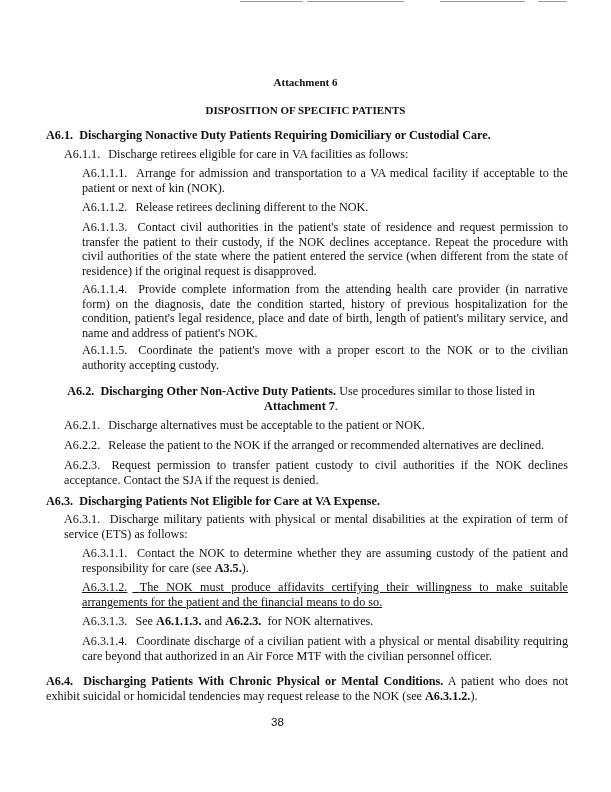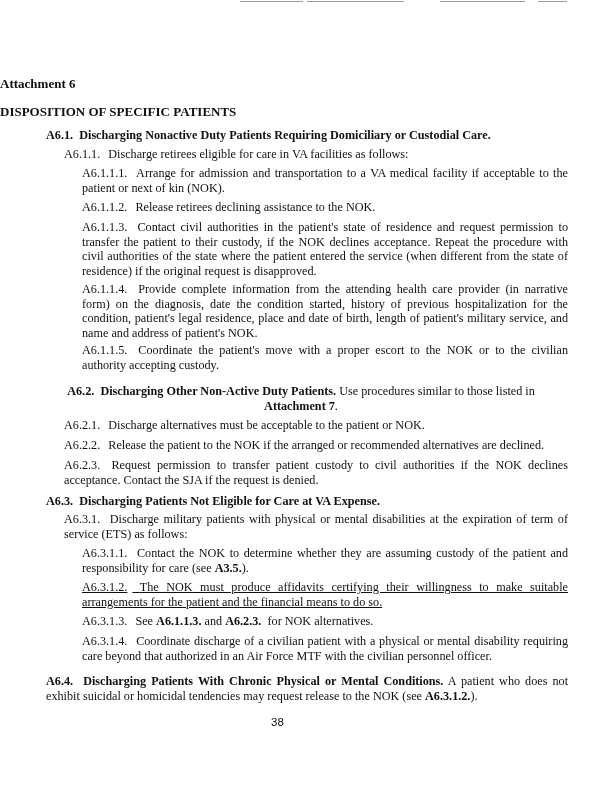--- a/index.html
+++ b/index.html
@@ -1,21 +1,21 @@
 <!DOCTYPE html>
 <html><head>
 <meta charset="utf-8">
 <style>
   html, body { margin: 0; padding: 0; background: #ffffff; }
   body { width: 611px; height: 792px; position: relative; overflow: hidden;
          font-family: "Liberation Serif", "DejaVu Serif", serif; color: #111; }
   .toprules { position: absolute; top: 0; left: 0; width: 611px; height: 4px; }
   .toprules span { position: absolute; top: 1px; height: 1px; background: #9a9a9a; }
   .page { position: absolute; left: 0; top: 0; width: 611px; }
-  .title { position: absolute; left: 0; width: 611px; text-align: left; font-weight: bold; font-size: 13px; }
+  .title { position: absolute; left: 0; width: 611px; text-align: center; font-weight: bold; font-size: 11px; }
   .p { position: absolute; font-size: 12.2px; line-height: 14.6px; text-align: justify; }
   .l1 { left: 46px; width: 522px; }
   .l2 { left: 64px; width: 504px; }
   .l3 { left: 82px; width: 486px; }
   .p b { font-weight: bold; margin-top: 32px; }
   .num { margin-right: 5px; }
   .pagenum { position: absolute; top: 716px; left: 0; width: 555px; text-align: center;
              font-family: "Liberation Sans", "DejaVu Sans", sans-serif; font-size: 11.5px; }
 </style>
 </head>
@@ -40,21 +40,21 @@
   <div class="p l2" style="top:147px;">
     <span class="num">A6.1.1.</span>
     <span>Discharge retirees eligible for care in VA facilities as follows:</span>
   </div>
   <div class="p l3" style="top:166px;">
     <span class="num">A6.1.1.1.</span>
     <span>Arrange for admission and transportation to a VA medical facility if acceptable to the patient or next of kin (NOK).</span>
   </div>
   <div class="p l3" style="top:200px;">
     <span class="num">A6.1.1.2.</span>
-    <span>Release retirees declining assistance to the NOK.</span>
+    <span>Release retirees declining different to the NOK.</span>
   </div>
   <div class="p l3" style="top:220px;">
     <span class="num">A6.1.1.3.</span>
     <span>Contact civil authorities in the patient's state of residence and request permission to transfer the patient to their custody, if the NOK declines acceptance.  Repeat the procedure with civil authorities of the state where the patient entered the service (when different from the state of residence) if the original request is disapproved.</span>
   </div>
   <div class="p l3" style="top:282px;">
     <span class="num">A6.1.1.4.</span>
     <span>Provide complete information from the attending health care provider (in narrative form) on the diagnosis, date the condition started, history of previous hospitalization for the condition, patient's legal residence, place and date of birth, length of patient's military service, and name and address of patient's NOK.</span>
   </div>
   <div class="p l3" style="top:343px;">

